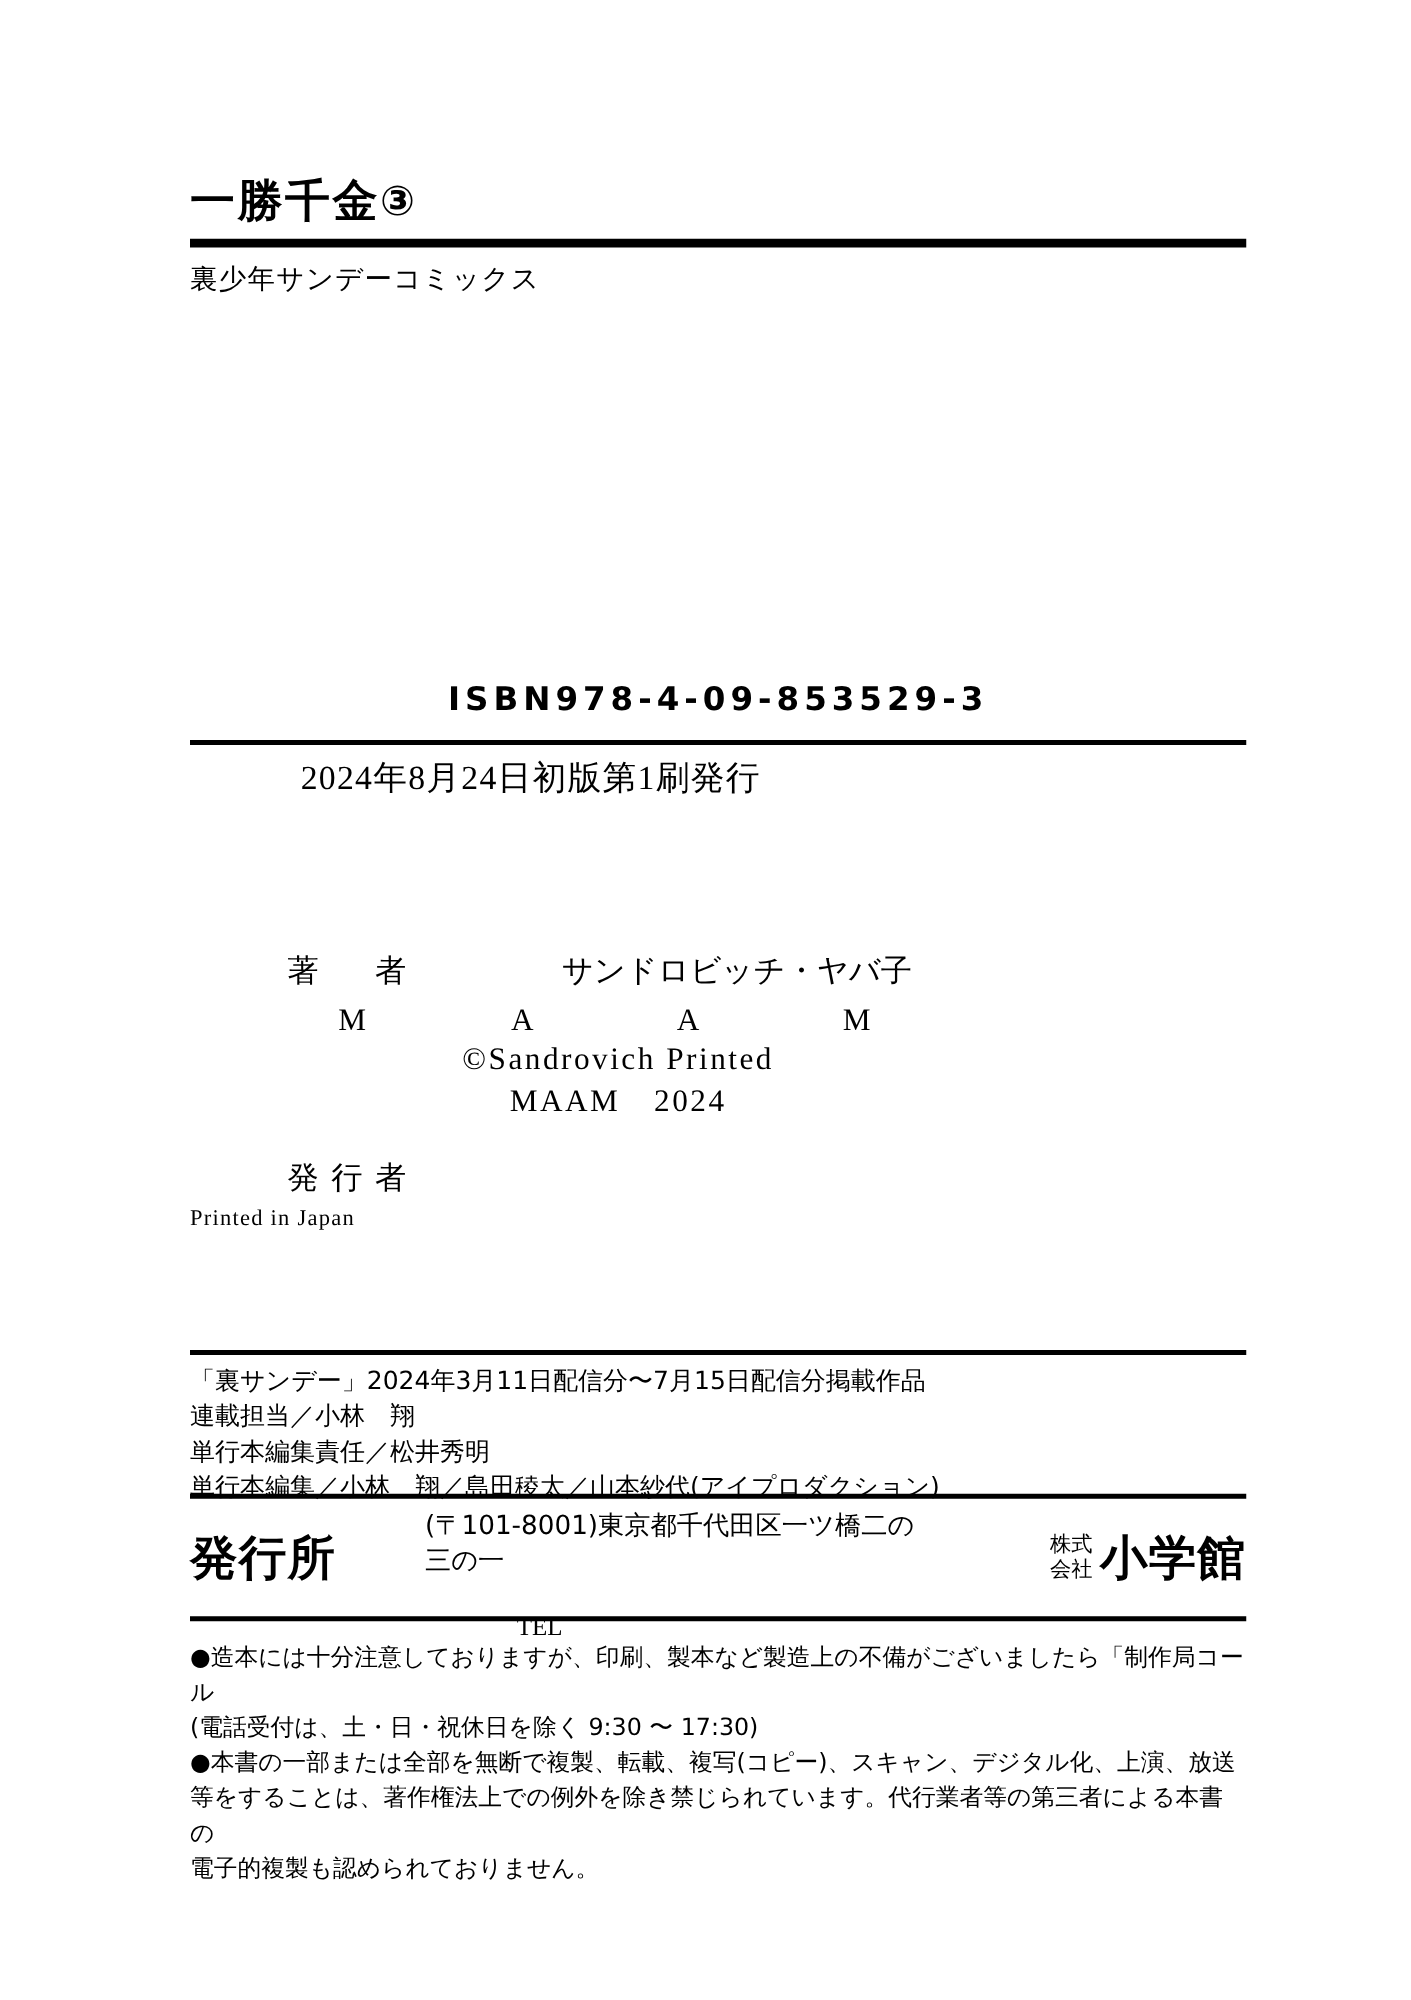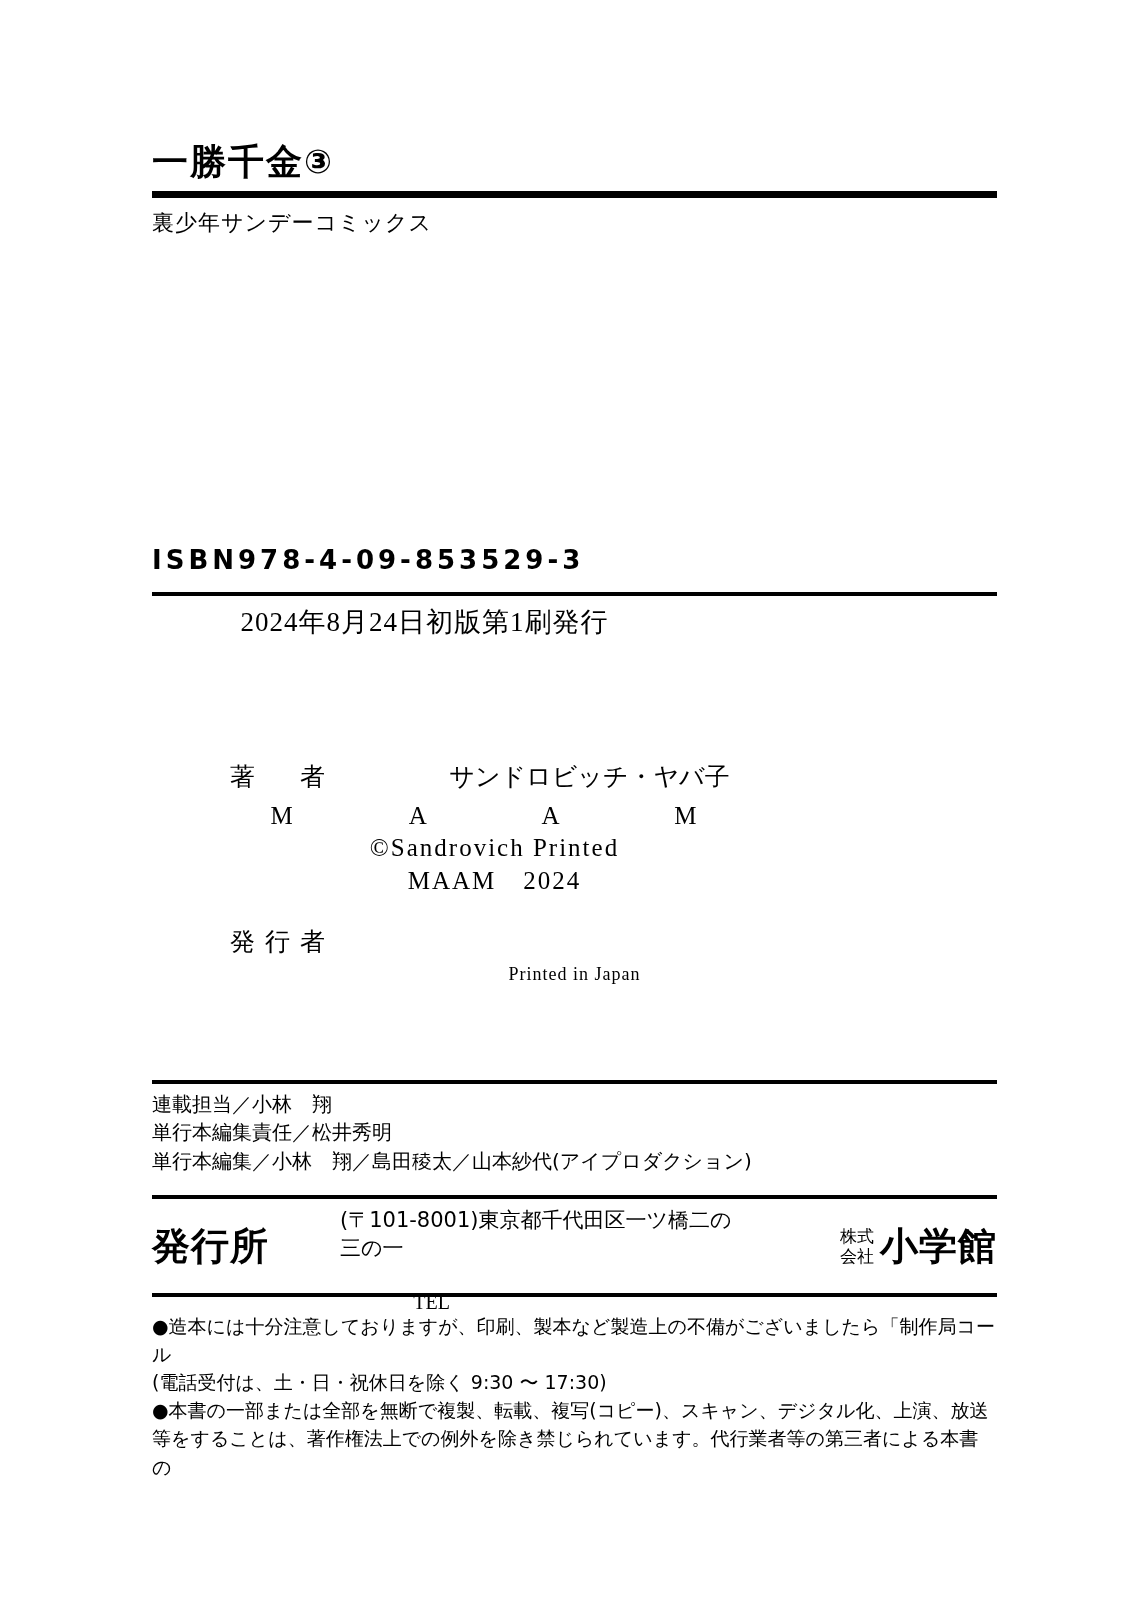--- a/index.html
+++ b/index.html
@@ -51,21 +51,21 @@
     letter-spacing: 1px;
     margin-top: 10px;
   }
 
   
   .isbn-row {
     position: absolute;
     left: 152px;
     top: 545px;
     width: 845px;
-    text-align: left;
+    text-align: center;
   }
   .isbn {
     font-family: "DejaVu Sans", sans-serif;
     font-weight: bold;
     font-size: 26px;
     letter-spacing: 4px;
   }
 
   
   .pubdate-wrap {
@@ -119,21 +119,21 @@
   .sub-line {
     text-align: center;
     padding-right: 160px;
     font-family: "Liberation Serif", serif;
     font-size: 25px;
     margin: 2px 0;
   }
   .sub-line.loose { letter-spacing: 2px; }
 
   .printed-in {
-    text-align: center;
+    text-align: left;
     font-family: "Liberation Serif", serif;
     font-size: 18px;
     letter-spacing: 1px;
     margin-top: 4px;
   }
 
   
   .serial-block {
     position: absolute;
     left: 152px;
@@ -263,20 +263,21 @@
       <div class="credit-label">発行者</div>
     </div>
 
 
     <div class="printed-in">Printed in Japan</div>
   </div>
 
   <div class="serial-block">
     <hr class="rule-med">
     <div class="serial-lines">
+      <div>「裏サンデー」2024年3月11日配信分〜7月15日配信分掲載作品</div>
       <div>連載担当／小林　翔</div>
       <div>単行本編集責任／松井秀明</div>
       <div>単行本編集／小林　翔／島田稜太／山本紗代(アイプロダクション)</div>
     </div>
   </div>
 
   <div class="publisher-block">
     <hr class="rule-med">
     <div class="pub-inner">
       <div class="pub-label">発行所</div>
@@ -295,15 +296,16 @@
       </div>
     </div>
     <hr class="rule-med">
   </div>
 
   <div class="notices">
     <p>●造本には十分注意しておりますが、印刷、製本など製造上の不備がございましたら「制作局コール</p>
     <p>(電話受付は、土・日・祝休日を除く 9:30 〜 17:30)</p>
     <p>●本書の一部または全部を無断で複製、転載、複写(コピー)、スキャン、デジタル化、上演、放送</p>
     <p>等をすることは、著作権法上での例外を除き禁じられています。代行業者等の第三者による本書の</p>
+    <p>電子的複製も認められておりません。</p>
   </div>
 
 </div>
 
 </body></html>

